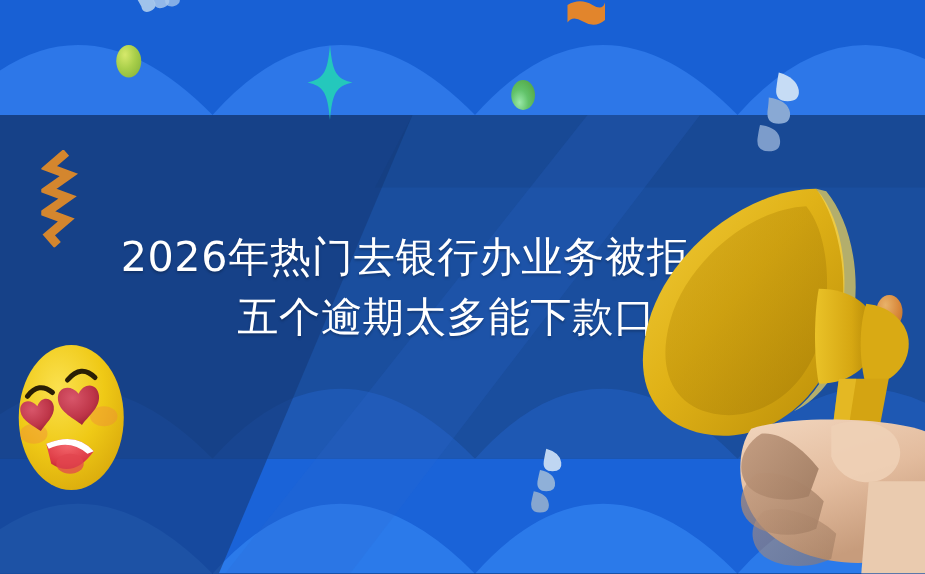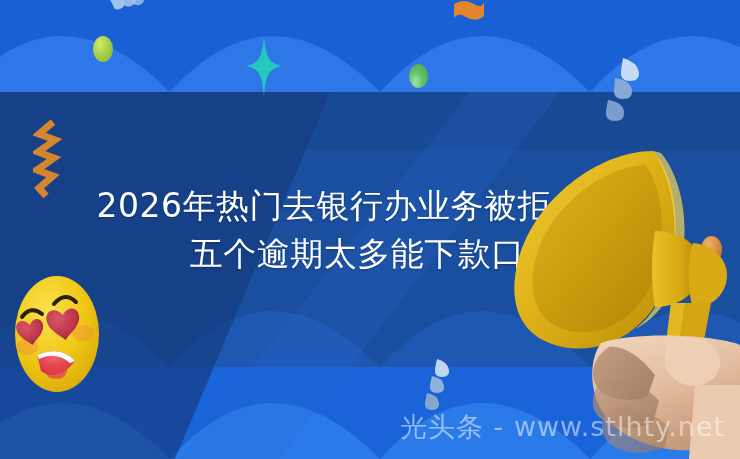--- a/index.html
+++ b/index.html
@@ -298,15 +298,14 @@
     <path d="M160 206 C178 198 204 202 212 216 C220 230 212 246 196 250 C180 254 164 244 160 230 Z" fill="#EED0B6" opacity="0.9"></path>
 
     <path d="M190 250 L235 250 L235 324 L184 324 Z" fill="#EACBAF"></path>
   </svg>
 
   <div id="title-block">
     <span class="tline" id="title-line-1">2026年热门去银行办业务被拒，整理</span>
     <span class="tline" id="title-line-2">五个逾期太多能下款口子</span>
   </div>
 
-  <div id="watermark">光头条 - www.stlhty.net</div>
 
 </div>
 
 </body></html>

